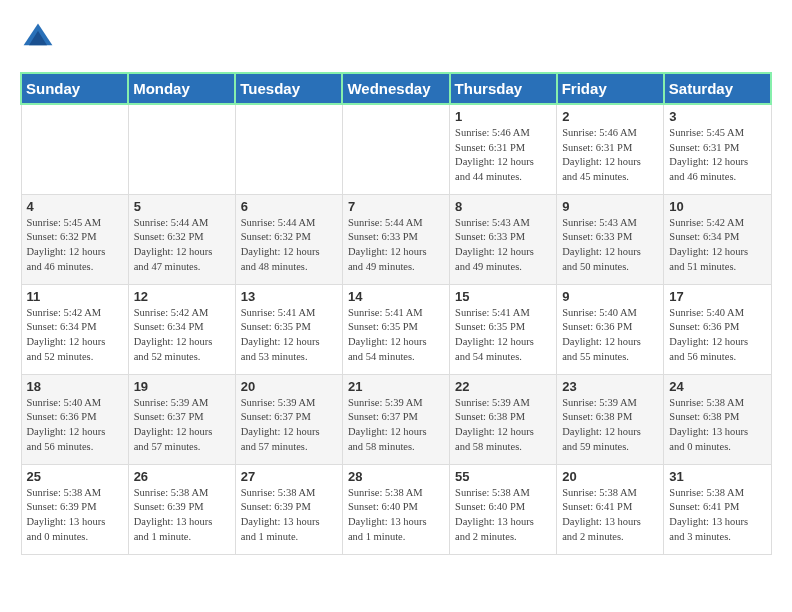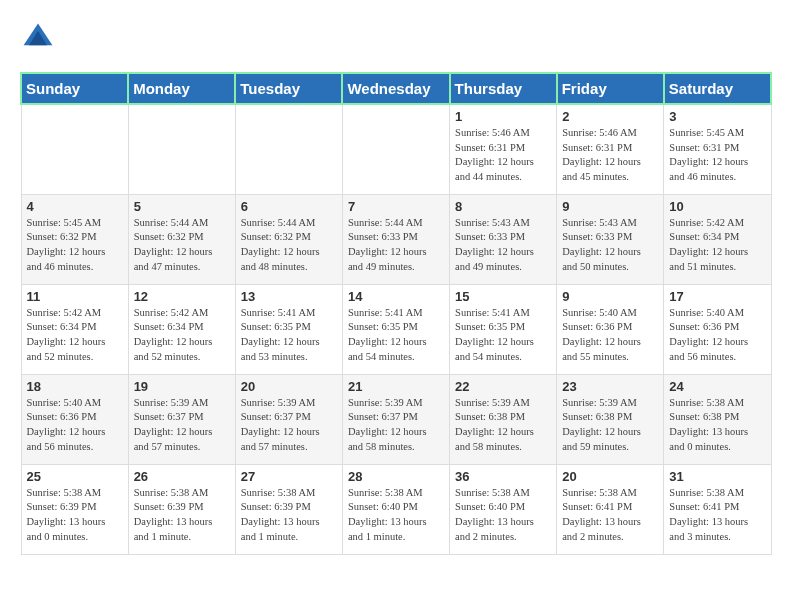--- a/index.html
+++ b/index.html
@@ -332,21 +332,21 @@
 and 1 minute.</div>
         </td>
         <td>
           <span class="day-number">28</span>
           <div class="cell-content" style="white-space: pre-line;">Sunrise: 5:38 AM
 Sunset: 6:40 PM
 Daylight: 13 hours
 and 1 minute.</div>
         </td>
         <td>
-          <span class="day-number">36</span>
+          <span class="day-number">55</span>
           <div class="cell-content" style="white-space: pre-line;">Sunrise: 5:38 AM
 Sunset: 6:40 PM
 Daylight: 13 hours
 and 2 minutes.</div>
         </td>
         <td>
           <span class="day-number">20</span>
           <div class="cell-content" style="white-space: pre-line;">Sunrise: 5:38 AM
 Sunset: 6:41 PM
 Daylight: 13 hours

